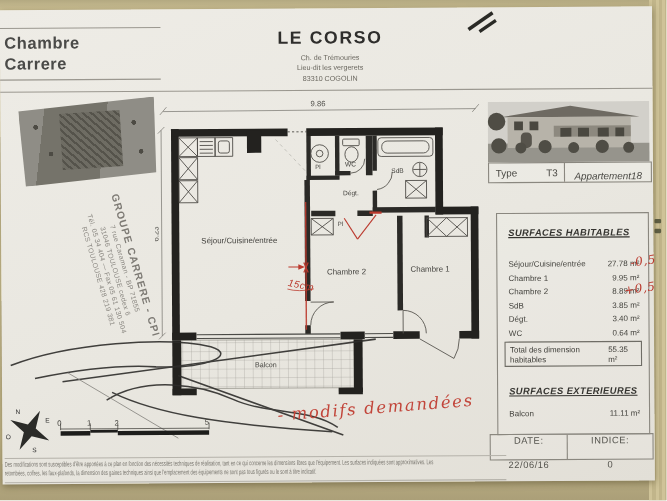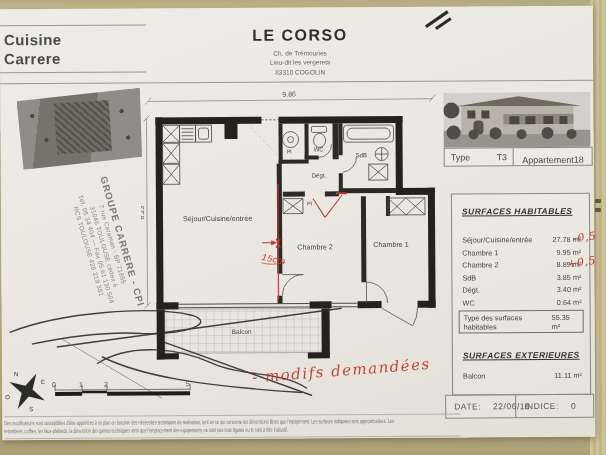--- a/index.html
+++ b/index.html
@@ -37,33 +37,33 @@
       radial-gradient(circle 5px at 84% 30%,#4d4b44 40%,transparent 45%),
       radial-gradient(circle 5px at 88% 66%,#4d4b44 40%,transparent 45%),
       linear-gradient(100deg,#8f8d86 0 18%,#75736a 18% 60%,#8f8d86 60% 100%);
   }
   .aerial .block{position:absolute;left:30%;top:14%;width:44%;height:68%;
     background:repeating-linear-gradient(45deg,#55534b 0 2px,#6e6c63 2px 5px);}
   
   .panel-box{position:absolute;border:1px solid #8a877f;color:#45443f;background:rgba(255,255,255,.12);}
   .rowflex{display:flex;align-items:flex-end;height:100%;}
   .cellL{width:70px;display:flex;justify-content:space-between;padding:0 6px;border-right:1px solid #8a877f;height:100%;align-items:center;box-sizing:border-box;}
-  .cellR{flex:1;display:flex;justify-content:space-between;padding:0 8px;align-items:center;}
+  .cellR{flex:1;display:flex;justify-content:space-between;padding:0 8px;align-items:center;font-style:italic;}
   .typ{font-size:9px;color:#4a4944;}
   .floor-row{display:flex;align-items:center;justify-content:center;font-size:8px;color:#55544e;}
   .surf-title{position:absolute;left:10px;font-size:8.5px;font-weight:bold;font-style:italic;
     letter-spacing:.4px;color:#353430;text-decoration:underline;}
   .surf-row{position:absolute;left:10px;right:8px;display:flex;justify-content:space-between;
     font-size:7.3px;color:#45443f;}
   .surf-note{position:absolute;right:-15px;top:-4px;color:#bb3a2e;font-family:"DejaVu Serif",serif;
     font-style:italic;font-size:11px;transform:rotate(-8deg);letter-spacing:.5px;white-space:nowrap;}
   .total-row{position:absolute;left:6px;right:6px;border:1px solid #6f6d66;display:flex;
     justify-content:space-between;font-size:7.2px;color:#3e3d38;padding:1.5px 4px;}
   .date-row{display:flex;height:100%;font-size:8.5px;color:#55544e;letter-spacing:.5px;}
-  .date-cell{display:flex;align-items:center;gap:12px;padding:0 8px;box-sizing:border-box;}
+  .date-cell{display:flex;align-items:center;gap:12px;padding:0 8px;box-sizing:border-box;flex-direction:column;}
   
   .modifs{left:250px;top:354px;width:190px;color:#c2453a;font-family:"DejaVu Serif",serif;
     font-style:italic;font-size:15px;letter-spacing:1.5px;transform:rotate(-4deg);white-space:nowrap;}
   
   .disclaimer-wrap{left:2px;top:407px;width:456px;border-top:1px solid #b5b2aa;border-bottom:1px solid #b5b2aa;padding:2px 0 3px 0;}
   .disclaimer{width:735px;transform:scaleX(.62);transform-origin:0 0;font-size:6.2px;
     color:#76736c;line-height:1.25;white-space:nowrap;}
   .corner-mark{left:424px;top:0;}
   svg text{font-family:"Liberation Sans",sans-serif;}
 </style>
@@ -72,21 +72,21 @@
 
 <div id="scene">
   <div class="strip-shade"></div>
   <div class="strip-mark" style="right:5px;top:199px;"></div>
   <div class="strip-mark" style="right:5px;top:208px;"></div>
 
   <div id="paper">
 
     <div class="rule" style="left:0;top:16px;width:146px;"></div>
     <div class="abs company">
-      <div>Cuisine</div>
+      <div>Chambre</div>
       <div>Carrere</div>
     </div>
     <div class="rule" style="left:0;top:63px;width:146px;"></div>
     <div class="rule" style="left:0;top:74px;width:593px;"></div>
     <div class="abs title">LE CORSO</div>
     <div class="abs address">
       <div>Ch. de Trémouries</div>
       <div>Lieu-dit les vergerets</div>
       <div>83310 COGOLIN</div>
     </div>
@@ -352,21 +352,21 @@
       <div class="surf-row" style="top:91px;">
         <span>Dégt.</span>
         <span>3.40 m²</span>
       </div>
       <div class="surf-row" style="top:103.5px;">
         <span>WC</span>
         <span>0.64 m²</span>
       </div>
 
       <div class="total-row" style="top:116px;">
-        <span>Type des surfaces habitables</span>
+        <span>Total des dimension habitables</span>
         <span>55.35 m²</span>
       </div>
 
       <div class="surf-title" style="top:156px;">SURFACES EXTERIEURES</div>
       <div class="surf-row" style="top:177px;">
         <span>Balcon</span>
         <span>11.11 m²</span>
       </div>
     </div>
 

